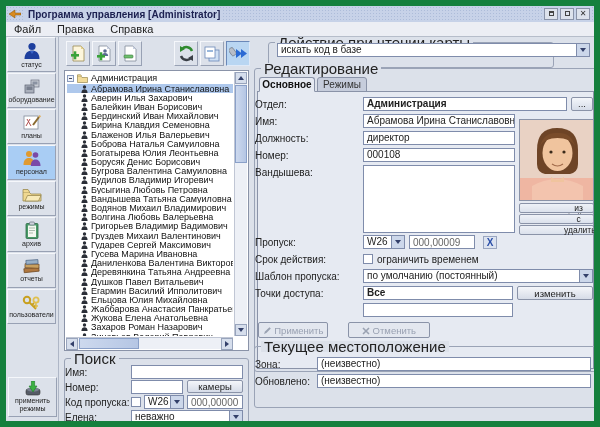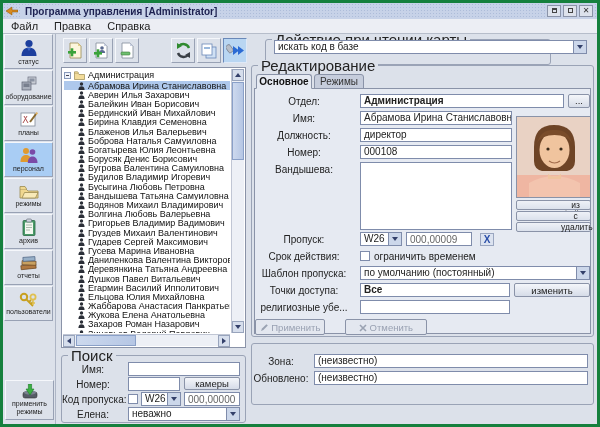--- a/index.html
+++ b/index.html
@@ -1,18 +1,18 @@
 <!DOCTYPE html>
 <html><head>
 <meta charset="utf-8">
 <style>
   * { margin:0; padding:0; box-sizing:border-box; }
   html,body { width:600px; height:427px; font-family:"Liberation Sans", sans-serif; }
   .window { position:absolute; top:0; left:0; width:600px; height:427px;
-            background:#dce1ea; border:3px solid #15803d; overflow:hidden; }
+            background:#dce1ea; border:6px solid #15803d; overflow:hidden; }
   
   .titlebar { position:absolute; top:0; left:0; right:0; height:16px;
     background:#c7d2e8;
     background-image:radial-gradient(#adbcd9 1px, transparent 1px);
     background-size:3px 3px;
     display:flex; align-items:center; padding:0 3px; }
   .title-text { font-size:10px; font-weight:bold; color:#1c2050; margin-left:4px;
     background:#c7d2e8; padding:0 3px; white-space:nowrap; }
   .win-btns { margin-left:auto; display:flex; gap:2px; background:#c7d2e8; padding:1px; }
   .win-btn { width:14px; height:12px; background:#dde2ec; border:1px solid #8a93a8;
@@ -61,21 +61,21 @@
   .hscroll { position:absolute; left:1px; right:15px; bottom:1px; height:12px; background:#edf0f6; border-top:1px solid #c0c6d4; }
   .sb-btn { position:absolute; width:12px; height:12px; background:#d6deec; border:1px solid #98a4bc;
     display:flex; align-items:center; justify-content:center; }
   .sb-thumb { position:absolute; background:linear-gradient(90deg,#cdd9ee,#b5c6e4); border:1px solid #8aa0c8; }
   .tri { width:0; height:0; }
   .tri.up   { border-left:3px solid transparent; border-right:3px solid transparent; border-bottom:4px solid #33406a; }
   .tri.down { border-left:3px solid transparent; border-right:3px solid transparent; border-top:4px solid #33406a; }
   .tri.left { border-top:3px solid transparent; border-bottom:3px solid transparent; border-right:4px solid #33406a; }
   .tri.right{ border-top:3px solid transparent; border-bottom:3px solid transparent; border-left:4px solid #33406a; }
   
-  .lbl { position:absolute; font-size:10px; color:#222; text-align:center; white-space:nowrap; }
+  .lbl { position:absolute; font-size:10px; color:#222; text-align:left; white-space:nowrap; }
   .field { position:absolute; background:#fff; border:1px solid #7f8cab; font-size:10px;
     color:#222; padding:0 3px; line-height:12px; overflow:hidden; white-space:nowrap; height:14px; }
   .field.bold { font-weight:bold; }
   .combo { position:absolute; background:#fff; border:1px solid #7f8cab; height:14px;
     font-size:10px; color:#222; line-height:12px; padding:0 16px 0 3px; overflow:hidden; white-space:nowrap; }
   .combo .arrow { position:absolute; right:0; top:0; bottom:0; width:13px; background:#ccd7ea;
     border-left:1px solid #7f8cab; display:flex; align-items:center; justify-content:center; }
   .btn { position:absolute; background:linear-gradient(#f4f6fa,#d6dce8); border:1px solid #8a93a8;
     border-radius:2px; font-size:9.5px; color:#222; text-align:center; }
   .btn.flat { background:linear-gradient(#eef1f7,#dbe1ec); font-size:8.5px;padding-left:44px; }
@@ -553,21 +553,21 @@
     <input class="field" style="left: 122px; top: 36px; width: 56px; color: rgb(102, 102, 102);" value="000,00000">
     <span class="lbl" style="top:53px; left:0; width:62px">Елена:</span>
     <div class="combo" style="left:66px; top:51px; width:112px">
       <span>неважно</span>
       <span class="arrow">
           <span class="tri down"></span>
         </span>
     </div>
   </div>
 
-  <div class="group" style="left:248px; top:62px; width:343px; height:272px">
+  <div class="group" style="left:248px; top:62px; width:343px; height:304px">
     <span class="legend">Редактирование</span>
     <span class="tab active" style="left:4px; top:8px; width:56px">Основное</span>
     <span class="tab inactive" style="left:62px; top:8px; width:50px">Режимы</span>
     <div class="tabpanel" style="left:2px; top:22px; right:2px; bottom:2px"></div>
 
     <span class="lbl" style="top:30px; left:0; width:104px">Отдел:</span>
     <div class="field bold" style="left:108px; top:28px; width:204px">Администрация</div>
     <span class="btn" style="left:316px; top:28px; width:22px; height:14px; line-height:11px">...</span>
 
     <span class="lbl" style="top:47px; left:0; width:104px">Имя:</span>
@@ -617,40 +617,40 @@
       <span>по умолчанию (постоянный)</span>
       <span class="arrow">
           <span class="tri down"></span>
         </span>
     </div>
 
     <span class="lbl" style="top:219px; left:0; width:104px">Точки доступа:</span>
     <div class="field bold" style="left:108px; top:217px; width:150px">Все</div>
     <span class="btn" style="left:262px; top:217px; width:76px; height:14px; line-height:13px">изменить</span>
 
-    <span class="lbl" style="top:236px; left:0; width:104px">религиозные убе...</span>
     <input class="field" style="left: 108px; top: 234px; width: 150px;" value="">
   <span class="btn flat" style="left: 264px; width: 75px; height: 10px; line-height: 9px; top: 134px;">из файла</span>
       <span class="btn flat" style="left: 264px; width: 75px; height: 10px; line-height: 9px; top: 145px;">с камеры</span>
       <span class="btn flat" style="left: 264px; width: 75px; height: 10px; line-height: 9px; top: 156px;">удалить</span>
     </div>
 
   <span class="btn disabled" style="left:252px; top:316px; width:70px; height:16px; line-height:15px">
     <svg width="9" height="9" viewBox="0 0 9 9" style="vertical-align:-1px">
         <path d="M1 8 L2 5.6 L6.4 1.2 L7.8 2.6 L3.4 7 Z" fill="#9aa2b2"></path>
       </svg>
     <span>Применить</span>
   </span>
   <span class="btn disabled" style="left:342px; top:316px; width:82px; height:16px; line-height:15px">
     <svg width="8" height="8" viewBox="0 0 8 8" style="vertical-align:-1px">
         <path d="M1 1 L7 7 M7 1 L1 7" stroke="#9aa2b2" stroke-width="1.6"></path>
       </svg>
     <span>Отменить</span>
   </span>
 
   <div class="group" style="left:248px; top:340px; width:343px; height:62px">
+    <span class="legend">Текущее местоположение</span>
     <span class="lbl" style="top:12px; left:0; width:58px">Зона:</span>
     <div class="field" style="left:62px; top:10px; width:274px">(неизвестно)</div>
     <span class="lbl" style="top:29px; left:0; width:58px">Обновлено:</span>
     <div class="field" style="left:62px; top:27px; width:274px">(неизвестно)</div>
   </div>
 
 </div>
 
 </body></html>

